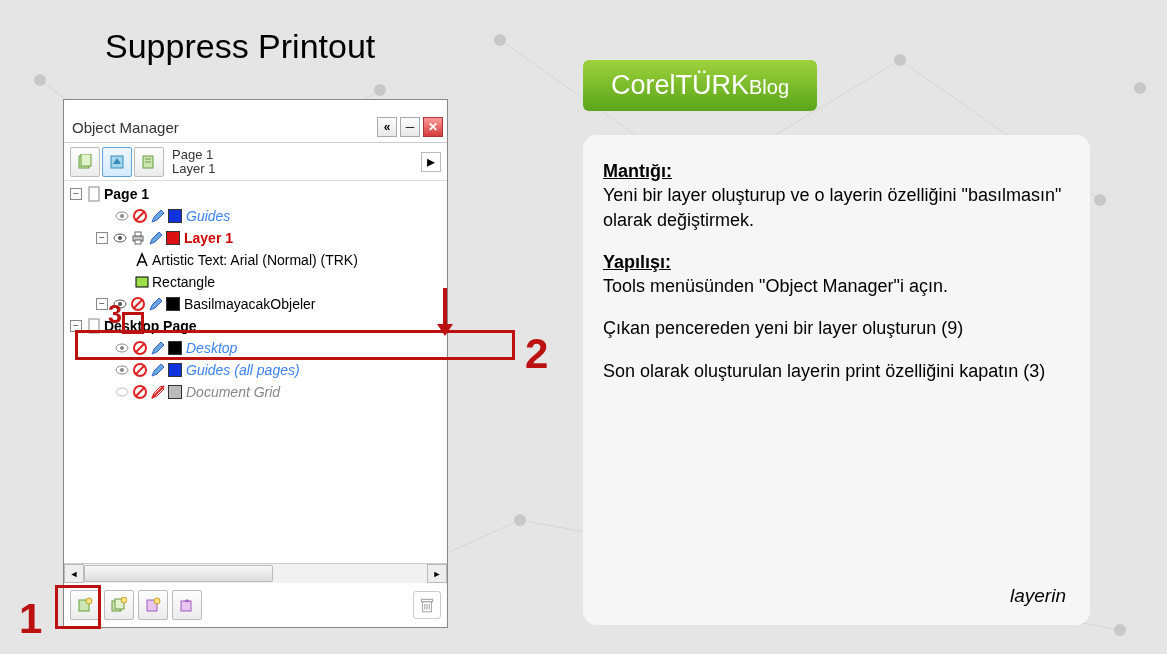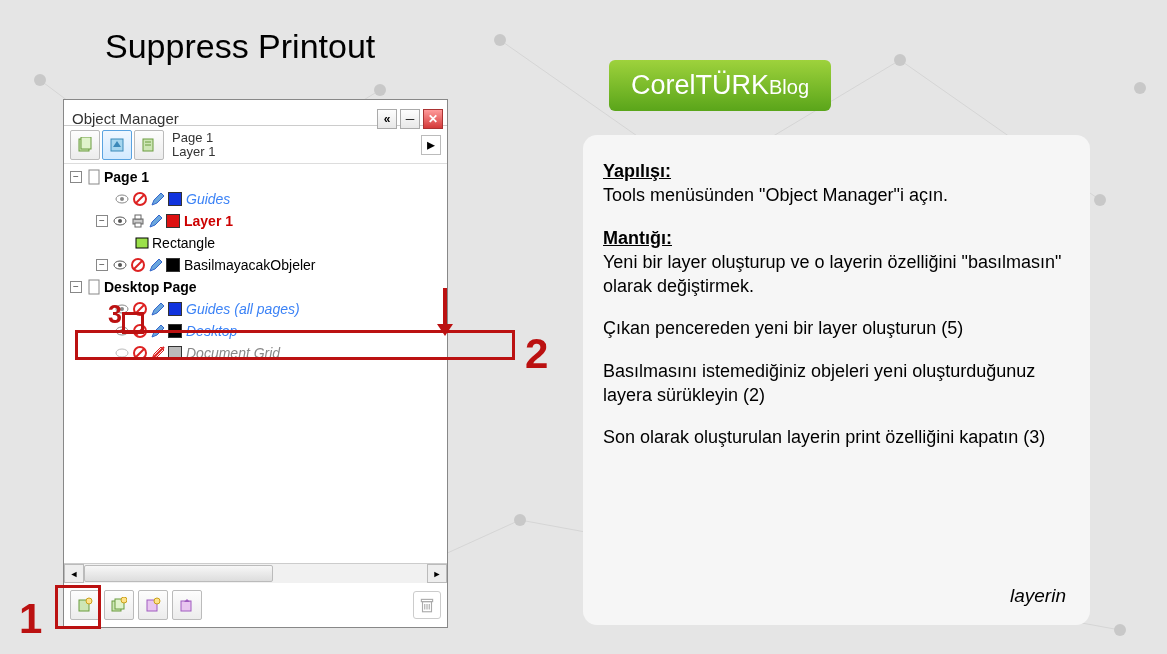--- a/index.html
+++ b/index.html
@@ -27,21 +27,21 @@
     position: absolute;
     left: 63px; top: 99px;
     width: 385px;
     height: 529px;
     background: #fff;
     border: 1px solid #888;
     display: flex;
     flex-direction: column;
   }
   .panel-header {
-    height: 26px;
+    height: 43px;
     display: flex;
     align-items: center;
     padding: 12px 4px 0 8px;
     border-bottom: 1px solid #ccc;
     font-size: 15px;
   }
   .panel-header .title { flex: 1; color: #333; }
   .panel-header .ctl {
     width: 20px; height: 20px;
     display: flex; align-items: center; justify-content: center;
@@ -163,24 +163,24 @@
   .rb-3 { left: 122px; top: 312px; width: 22px; height: 22px; }
   .red-arrow {
     position: absolute;
     left: 435px; top: 288px;
     width: 20px; height: 48px;
   }
 
   
   .brand {
     position: absolute;
-    left: 609px; top: 60px;
+    left: 583px; top: 60px;
     background: linear-gradient(#9ed23c,#5aa51a);
     color: #fff;
-    padding: 10px 22px;
+    padding: 10px 28px;
     border-radius: 6px;
     font-size: 27px;
   }
   .brand .sub { font-size: 20px; }
 
   .textbox {
     position: absolute;
     left: 583px; top: 135px;
     width: 507px;
     height: 490px;
@@ -319,20 +319,29 @@
         </span>
       <span class="mini-icon">
           <svg class="li" viewBox="0 0 16 16">
             <path d="M2 14 L4 9 L11 2 L14 5 L7 12 Z" fill="#6aa6dd" stroke="#36c"></path>
           </svg>
         </span>
       <span class="swatch" style="background:#dd1111"></span>
       <span class="lbl bold red">Layer 1</span>
     </div>
 
+    <div class="tree-row">
+      <span class="ind" style="width:70px"></span>
+      <span class="mini-icon">
+          <svg class="li" viewBox="0 0 16 16">
+            <path d="M3 14 L8 2 L13 14 M5 10 H11" fill="none" stroke="#000" stroke-width="1.5"></path>
+          </svg>
+        </span>
+      <span class="lbl">Artistic Text: Arial (Normal) (TRK)</span>
+    </div>
 
     <div class="tree-row">
       <span class="ind" style="width:70px"></span>
       <span class="mini-icon">
           <svg class="li" viewBox="0 0 16 16">
             <rect x="2" y="3" width="12" height="10" fill="#9be04a" stroke="#000"></rect>
           </svg>
         </span>
       <span class="lbl">Rectangle</span>
     </div>
@@ -385,45 +394,45 @@
           <svg class="li" viewBox="0 0 16 16">
             <circle cx="8" cy="8" r="6" fill="none" stroke="#d22" stroke-width="2"></circle>
             <line x1="4" y1="12" x2="12" y2="4" stroke="#d22" stroke-width="2"></line>
           </svg>
         </span>
       <span class="mini-icon">
           <svg class="li" viewBox="0 0 16 16">
             <path d="M2 14 L4 9 L11 2 L14 5 L7 12 Z" fill="#6aa6dd" stroke="#36c"></path>
           </svg>
         </span>
+      <span class="swatch" style="background:#000"></span>
+      <span class="lbl italic">Desktop</span>
+    </div>
+
+    <div class="tree-row">
+      <span class="ind" style="width:50px"></span>
+      <span class="mini-icon">
+          <svg class="li" viewBox="0 0 16 16">
+            <ellipse cx="8" cy="8" rx="6" ry="4" fill="none" stroke="#888"></ellipse>
+            <circle cx="8" cy="8" r="2" fill="#888"></circle>
+          </svg>
+        </span>
+      <span class="mini-icon">
+          <svg class="li" viewBox="0 0 16 16">
+            <circle cx="8" cy="8" r="6" fill="none" stroke="#d22" stroke-width="2"></circle>
+            <line x1="4" y1="12" x2="12" y2="4" stroke="#d22" stroke-width="2"></line>
+          </svg>
+        </span>
+      <span class="mini-icon">
+          <svg class="li" viewBox="0 0 16 16">
+            <path d="M2 14 L4 9 L11 2 L14 5 L7 12 Z" fill="#6aa6dd" stroke="#36c"></path>
+          </svg>
+        </span>
       <span class="swatch" style="background:#1133dd"></span>
       <span class="lbl italic">Guides (all pages)</span>
-    </div>
-
-    <div class="tree-row">
-      <span class="ind" style="width:50px"></span>
-      <span class="mini-icon">
-          <svg class="li" viewBox="0 0 16 16">
-            <ellipse cx="8" cy="8" rx="6" ry="4" fill="none" stroke="#888"></ellipse>
-            <circle cx="8" cy="8" r="2" fill="#888"></circle>
-          </svg>
-        </span>
-      <span class="mini-icon">
-          <svg class="li" viewBox="0 0 16 16">
-            <circle cx="8" cy="8" r="6" fill="none" stroke="#d22" stroke-width="2"></circle>
-            <line x1="4" y1="12" x2="12" y2="4" stroke="#d22" stroke-width="2"></line>
-          </svg>
-        </span>
-      <span class="mini-icon">
-          <svg class="li" viewBox="0 0 16 16">
-            <path d="M2 14 L4 9 L11 2 L14 5 L7 12 Z" fill="#6aa6dd" stroke="#36c"></path>
-          </svg>
-        </span>
-      <span class="swatch" style="background:#000"></span>
-      <span class="lbl italic">Desktop</span>
     </div>
 
     <div class="tree-row">
       <span class="ind" style="width:50px"></span>
       <span class="mini-icon">
           <svg class="li" viewBox="0 0 16 16">
             <ellipse cx="8" cy="8" rx="6" ry="4" fill="none" stroke="#bbb"></ellipse>
           </svg>
         </span>
       <span class="mini-icon">
@@ -498,21 +507,20 @@
 <svg class="red-arrow" viewBox="0 0 20 48">
   <line x1="10" y1="0" x2="10" y2="38" stroke="#b11" stroke-width="4"></line>
   <path d="M2 36 L10 48 L18 36 Z" fill="#b11"></path>
 </svg>
 
 <div class="brand">
   <span>CorelTÜRK</span><span class="sub">Blog</span>
 </div>
 
 <div class="textbox">
+  <p><span class="h">Mantığı:</span><br>
+  <span>Yeni bir layer oluşturup ve o layerin özelliğini "basılmasın" olarak değiştirmek.</span></p>
   <p><span class="h">Yapılışı:</span><br>
   <span>Tools menüsünden "Object Manager"i açın.</span></p>
-  <p><span class="h">Mantığı:</span><br>
-  <span>Yeni bir layer oluşturup ve o layerin özelliğini "basılmasın" olarak değiştirmek.</span></p>
-  <p>Çıkan pencereden yeni bir layer oluşturun (5)</p>
-  <p>Basılmasını istemediğiniz objeleri yeni oluşturduğunuz layera sürükleyin (2)</p>
+  <p>Çıkan pencereden yeni bir layer oluşturun (9)</p>
   <p>Son olarak oluşturulan layerin print özelliğini kapatın (3)</p>
   <div class="signature">layerin</div>
 </div>
 
 </body></html>

